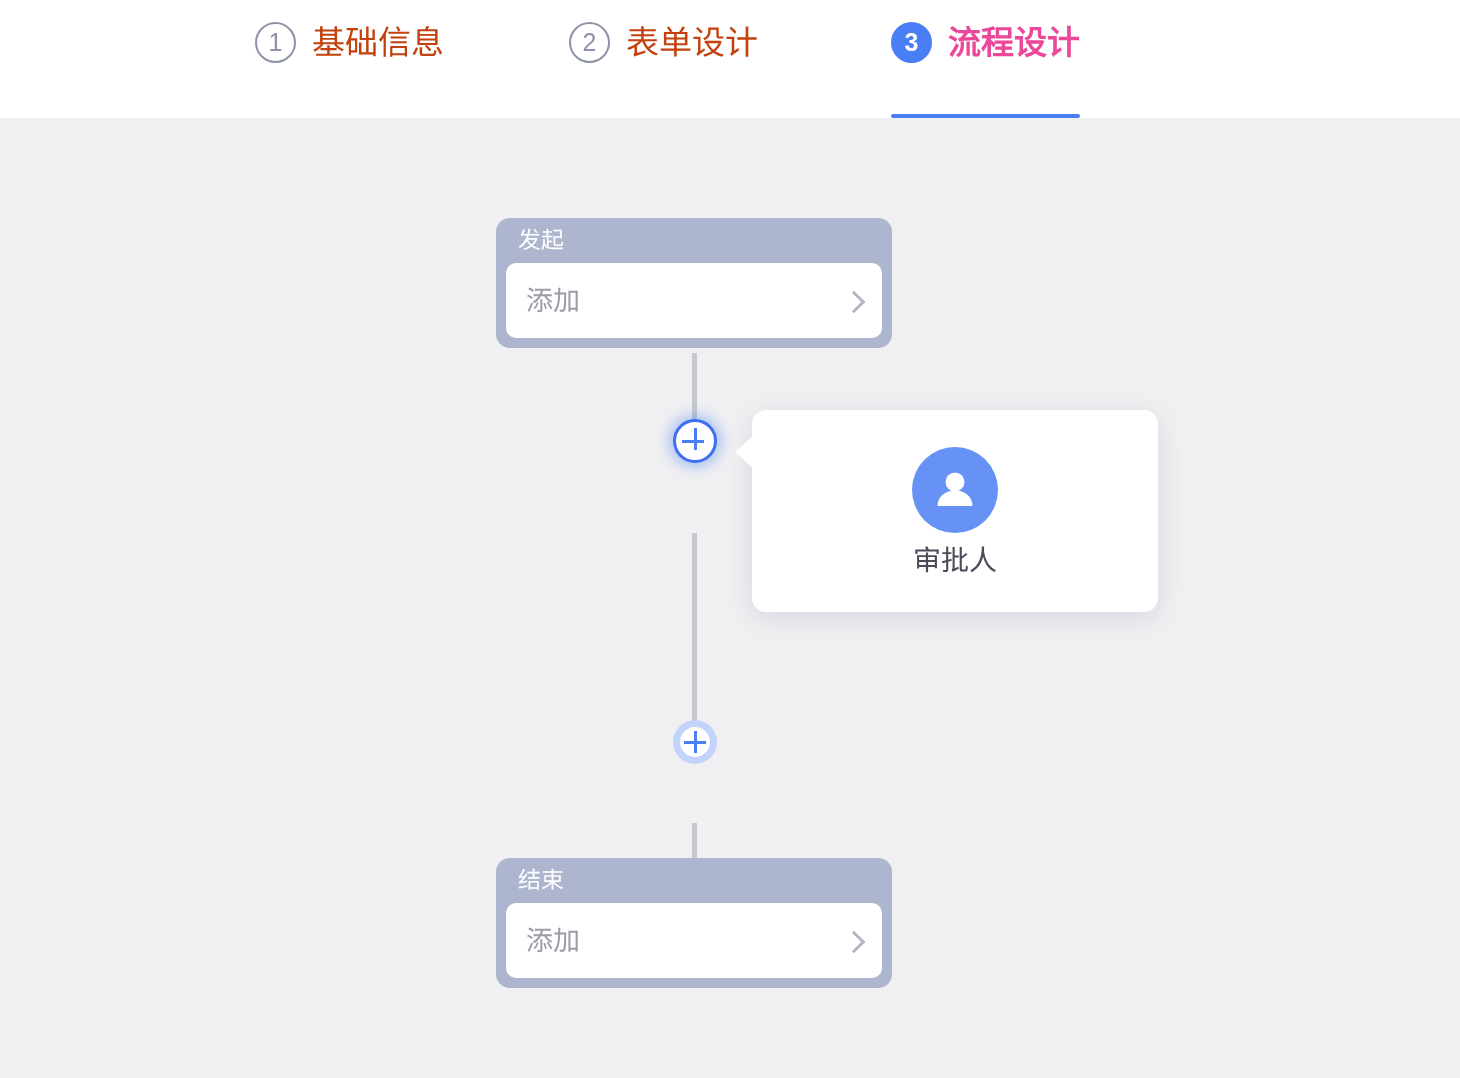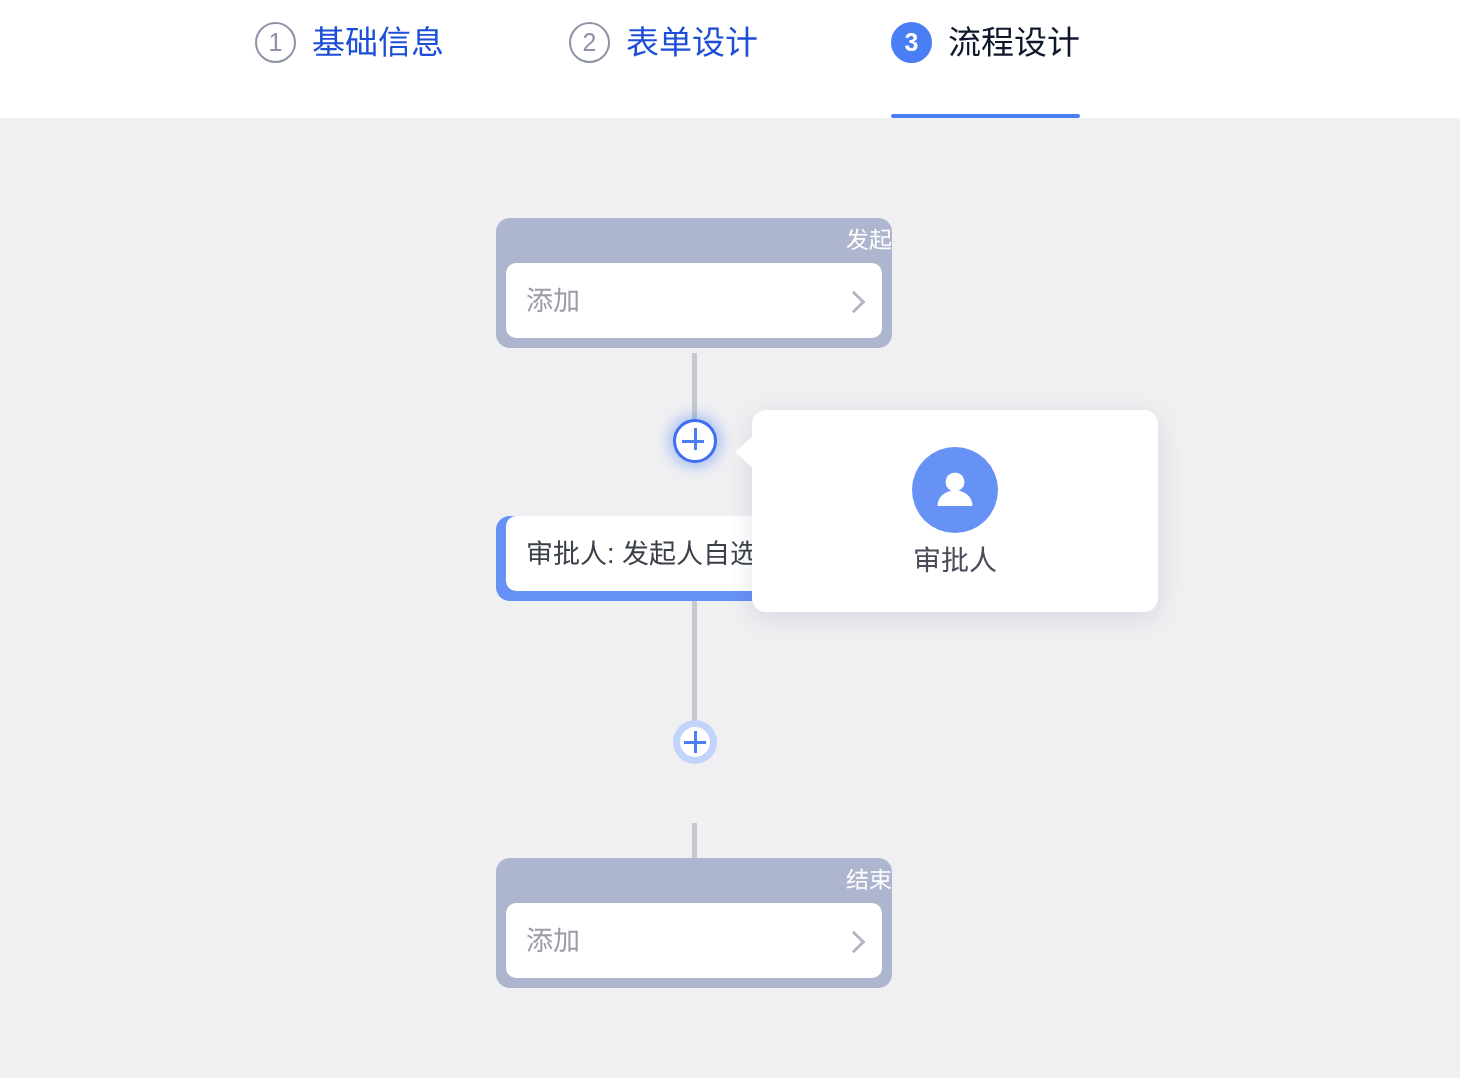--- a/index.html
+++ b/index.html
@@ -67,22 +67,22 @@
     background: #4a7ef5;
     color: #ffffff;
     border: 2px solid #4a7ef5;
     font-weight: bold;
   }
   .step-label {
     font-size: 33px;
     line-height: 1;
     white-space: nowrap;
   }
-  .step.inactive .step-label { color: #1d4ed8; }
-  .step.active .step-label { color: #0f172a; font-weight: normal; }
+  .step.inactive .step-label { color: #c2410c; }
+  .step.active .step-label { color: #ec4899; font-weight: bold; }
 
   .step.s1 { margin-right: 125px; }
   .step.s2 { margin-right: 133px; }
 
   .step-underline {
     position: absolute;
     left: 0;
     bottom: 0;
     width: 100%;
     height: 4px;
@@ -121,21 +121,20 @@
     box-sizing: border-box;
     padding: 0;
     overflow: hidden;
   }
   .node .node-head {
     height: 45px;
     display: flex;
     align-items: center;
     padding: 0 0 0 22px;
     box-sizing: border-box;
-    justify-content: flex-end;
   }
   .node .node-head-text {
     font-size: 23px;
     color: #ffffff;
     line-height: 1;
   }
   .node .node-body {
     margin: 0 10px 10px 10px;
     background: #ffffff;
     border-radius: 10px;
@@ -317,23 +316,20 @@
     <div class="node-head">
       <span class="node-head-text">发起</span>
     </div>
     <div class="node-body">
       <span class="node-body-text">添加</span>
       <span class="chevron"></span>
     </div>
   </div>
 
   <div class="node primary node-approve">
-    <div class="node-body">
-      <span class="node-body-text">审批人: 发起人自选</span>
-    </div>
   </div>
 
   <div class="node muted node-end">
     <div class="node-head">
       <span class="node-head-text">结束</span>
     </div>
     <div class="node-body">
       <span class="node-body-text">添加</span>
       <span class="chevron"></span>
     </div>

